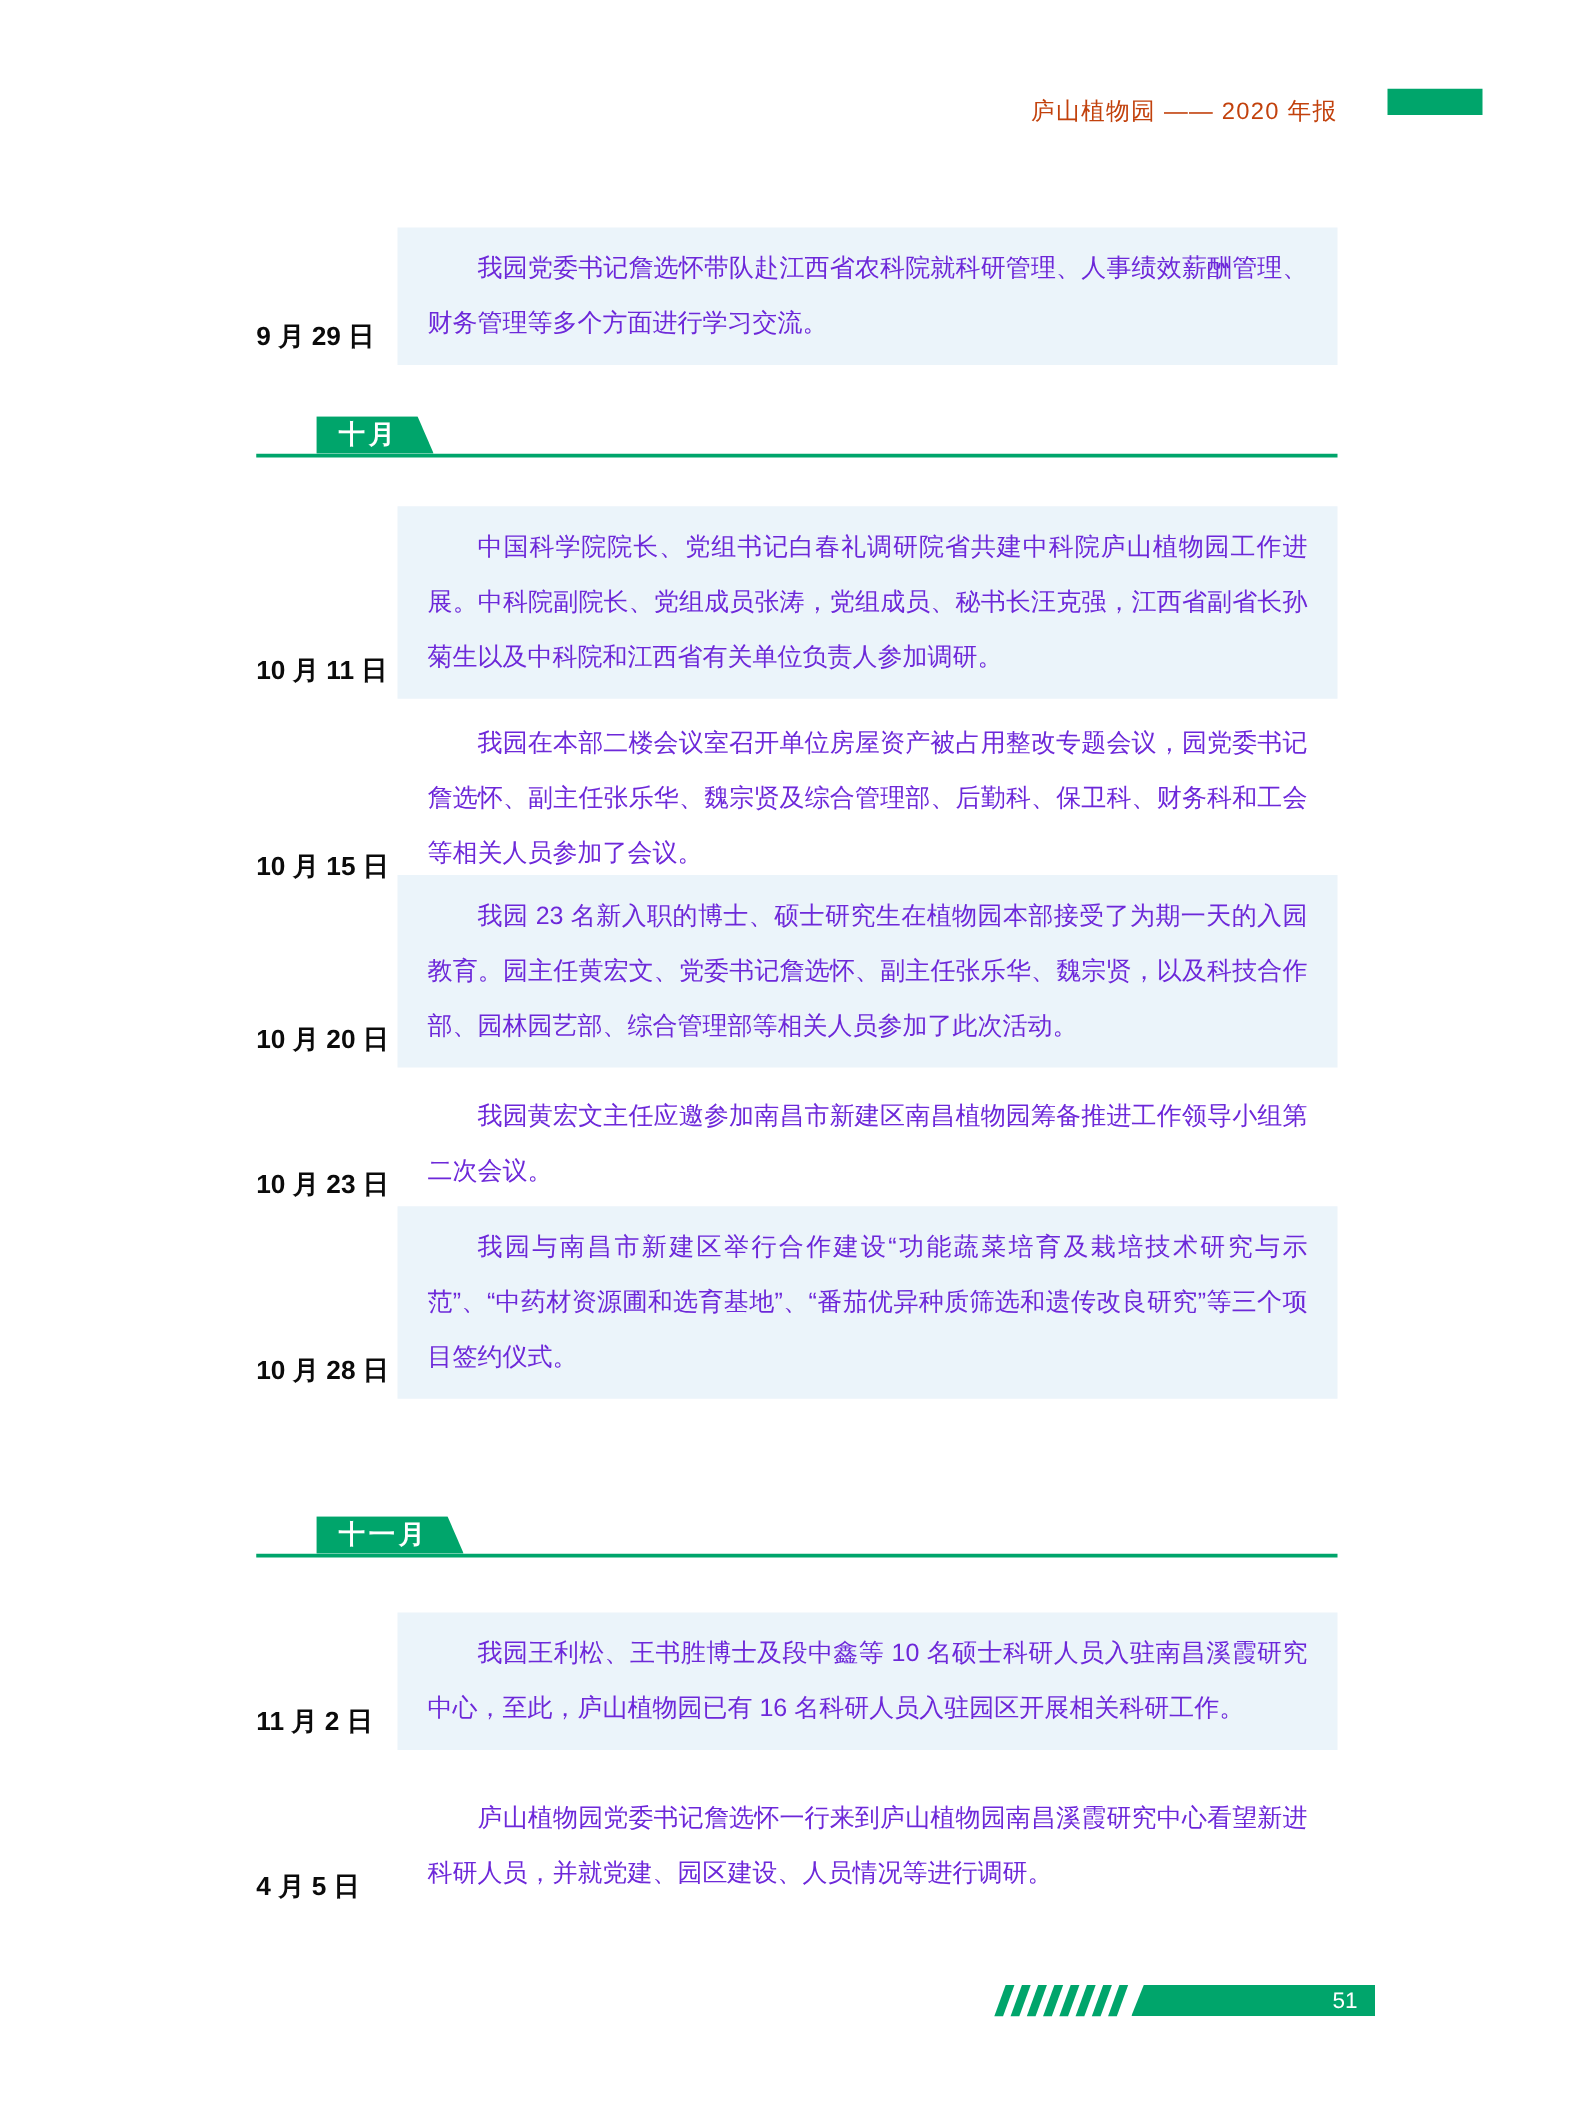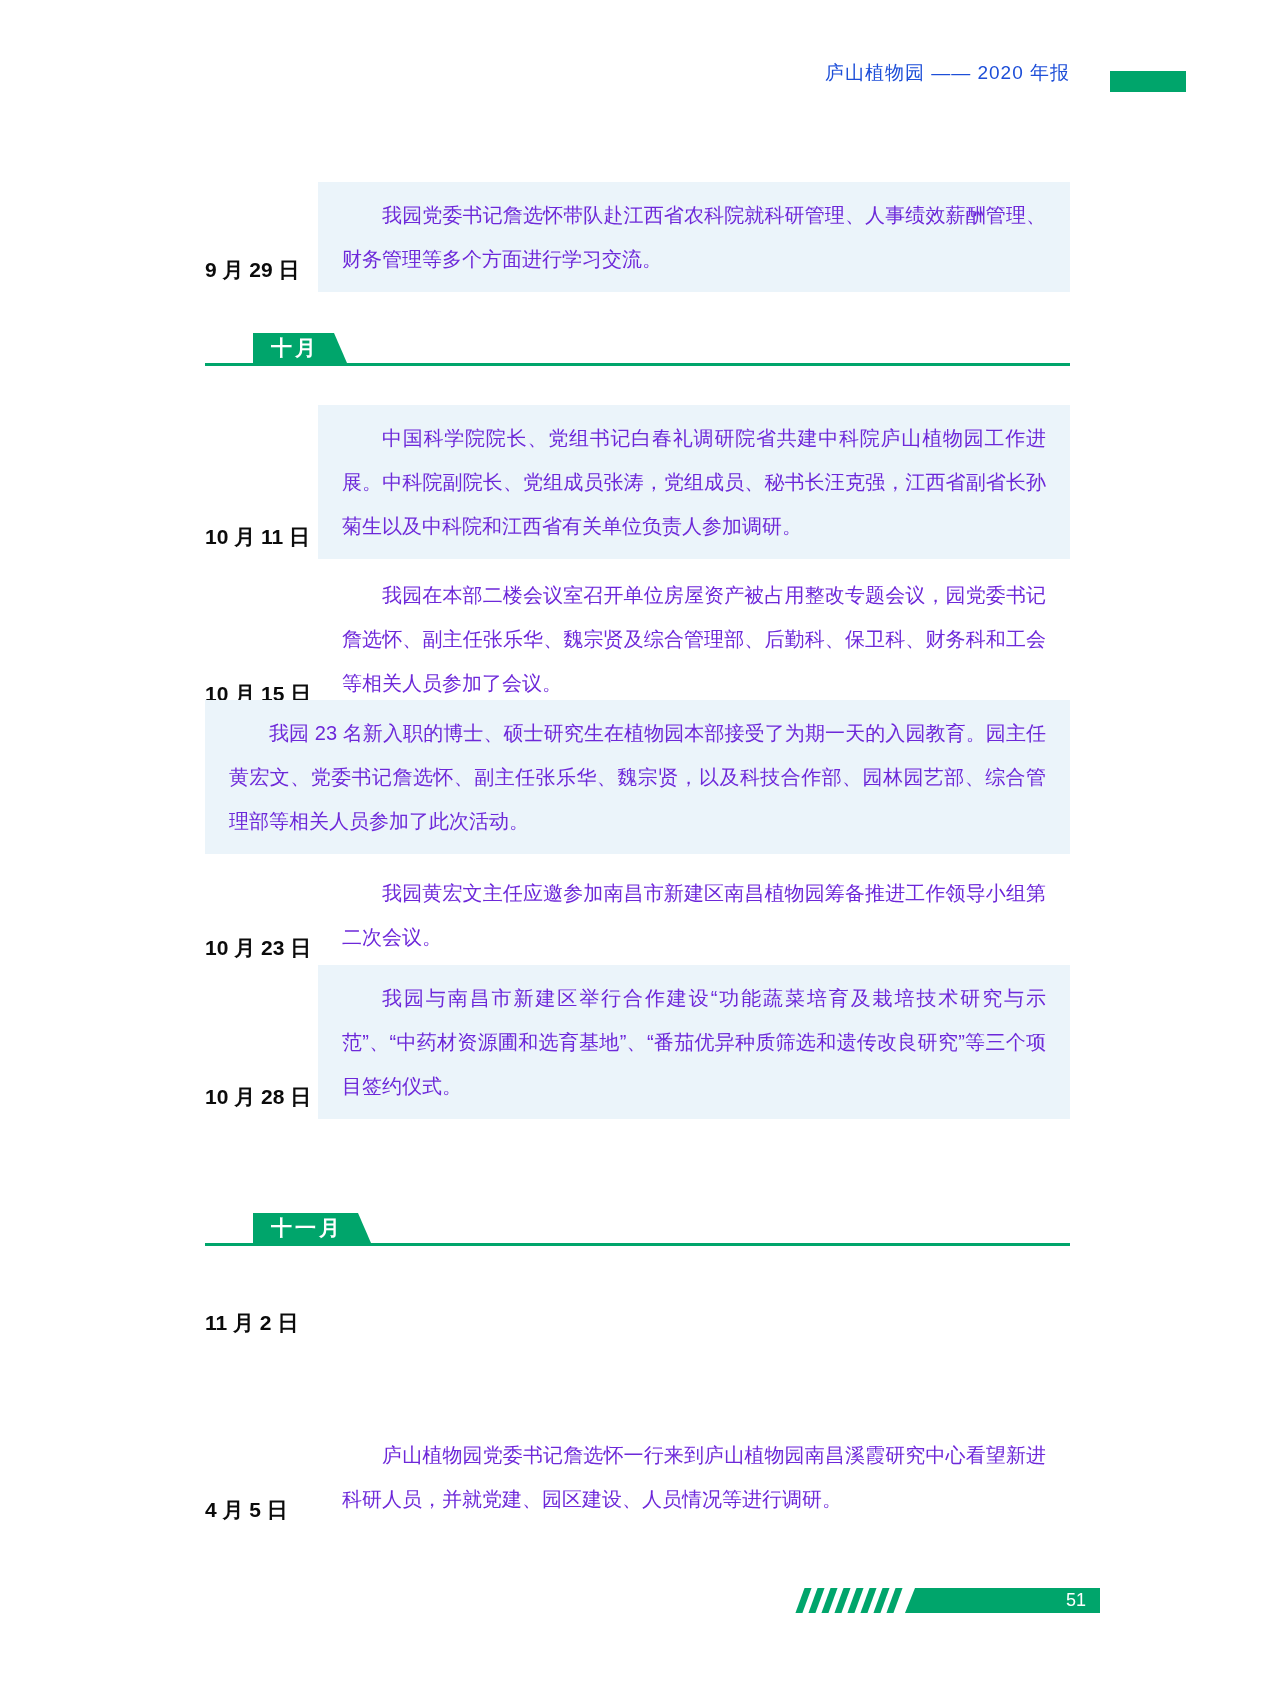--- a/index.html
+++ b/index.html
@@ -5,22 +5,22 @@
   :root { --green:#00A56B; --entry-bg:#EBF4FA; }
   * { box-sizing:border-box; }
   html,body { margin:0; padding:0; }
   body {
     width:1268px; height:1683px; position:relative; background:#ffffff;
     font-family:"Liberation Sans","DejaVu Sans",sans-serif; overflow:hidden;
   }
 
   
   .header-title {
-    position:absolute; top:60px; right:198px;
-    color:#1d4ed8; font-size:19px; letter-spacing:1px;
+    position:absolute; top:76px; right:198px;
+    color:#c2410c; font-size:19px; letter-spacing:1px;
   }
   .header-bar {
     position:absolute; top:71px; left:1110px; width:76px; height:21px;
     background:var(--green);
   }
 
   
   .entry { position:absolute; left:205px; width:865px; display:flex; align-items:flex-end; }
   .entry .date {
     flex:none; width:113px; font-weight:bold; font-size:21px; color:#0b0b0b;
@@ -82,20 +82,21 @@
 </div>
 
 <div class="entry" style="top:562px">
   <div class="date">10 月 15 日</div>
   <div class="box">
     <p>我园在本部二楼会议室召开单位房屋资产被占用整改专题会议，园党委书记詹选怀、副主任张乐华、魏宗贤及综合管理部、后勤科、保卫科、财务科和工会等相关人员参加了会议。</p>
   </div>
 </div>
 
 <div class="entry highlight" style="top:700px">
+  <div class="date">10 月 20 日</div>
   <div class="box">
     <p>我园 23 名新入职的博士、硕士研究生在植物园本部接受了为期一天的入园教育。园主任黄宏文、党委书记詹选怀、副主任张乐华、魏宗贤，以及科技合作部、园林园艺部、综合管理部等相关人员参加了此次活动。</p>
   </div>
 </div>
 
 <div class="entry" style="top:860px">
   <div class="date">10 月 23 日</div>
   <div class="box">
     <p>我园黄宏文主任应邀参加南昌市新建区南昌植物园筹备推进工作领导小组第二次会议。</p>
   </div>
@@ -110,20 +111,23 @@
 
 <div class="section" style="top:1213px">
   <div class="badge">
     <span>十一月</span>
   </div>
   <div class="rule"></div>
 </div>
 
 <div class="entry highlight" style="top:1290px">
   <div class="date">11 月 2 日</div>
+  <div class="box">
+    <p>我园王利松、王书胜博士及段中鑫等 10 名硕士科研人员入驻南昌溪霞研究中心，至此，庐山植物园已有 16 名科研人员入驻园区开展相关科研工作。</p>
+  </div>
 </div>
 
 <div class="entry" style="top:1422px">
   <div class="date">4 月 5 日</div>
   <div class="box">
     <p>庐山植物园党委书记詹选怀一行来到庐山植物园南昌溪霞研究中心看望新进科研人员，并就党建、园区建设、人员情况等进行调研。</p>
   </div>
 </div>
 
 <div class="footer">

